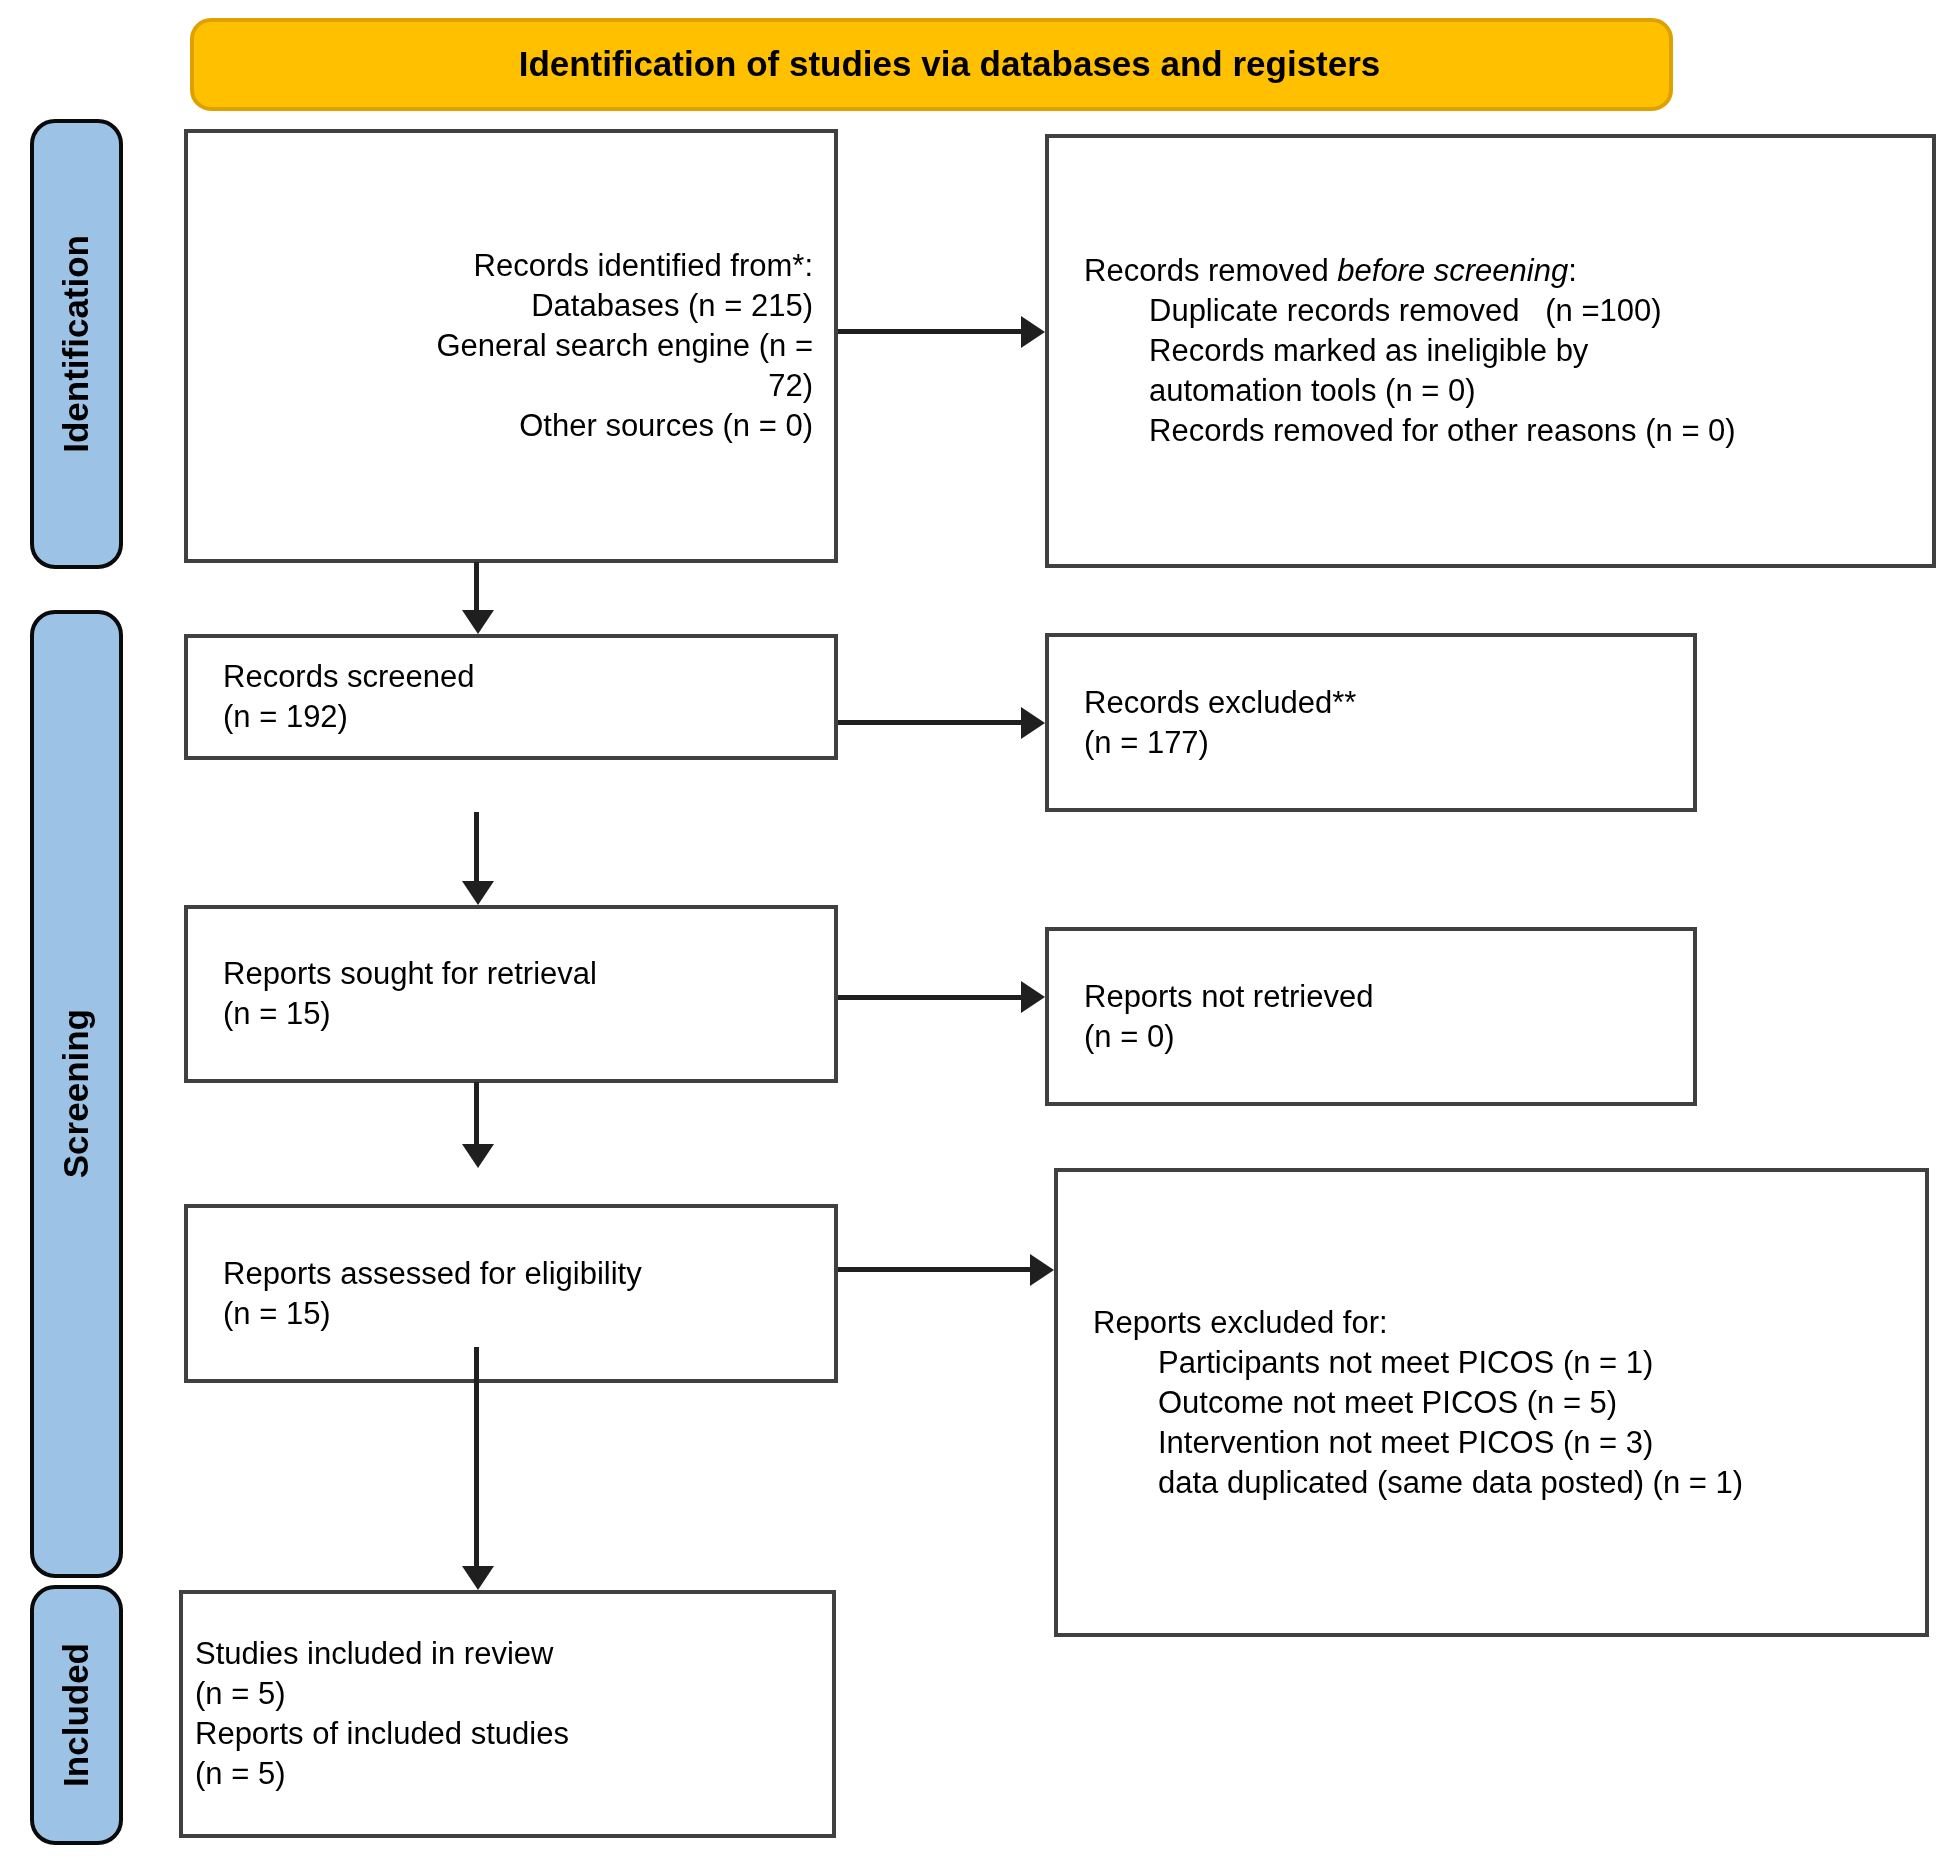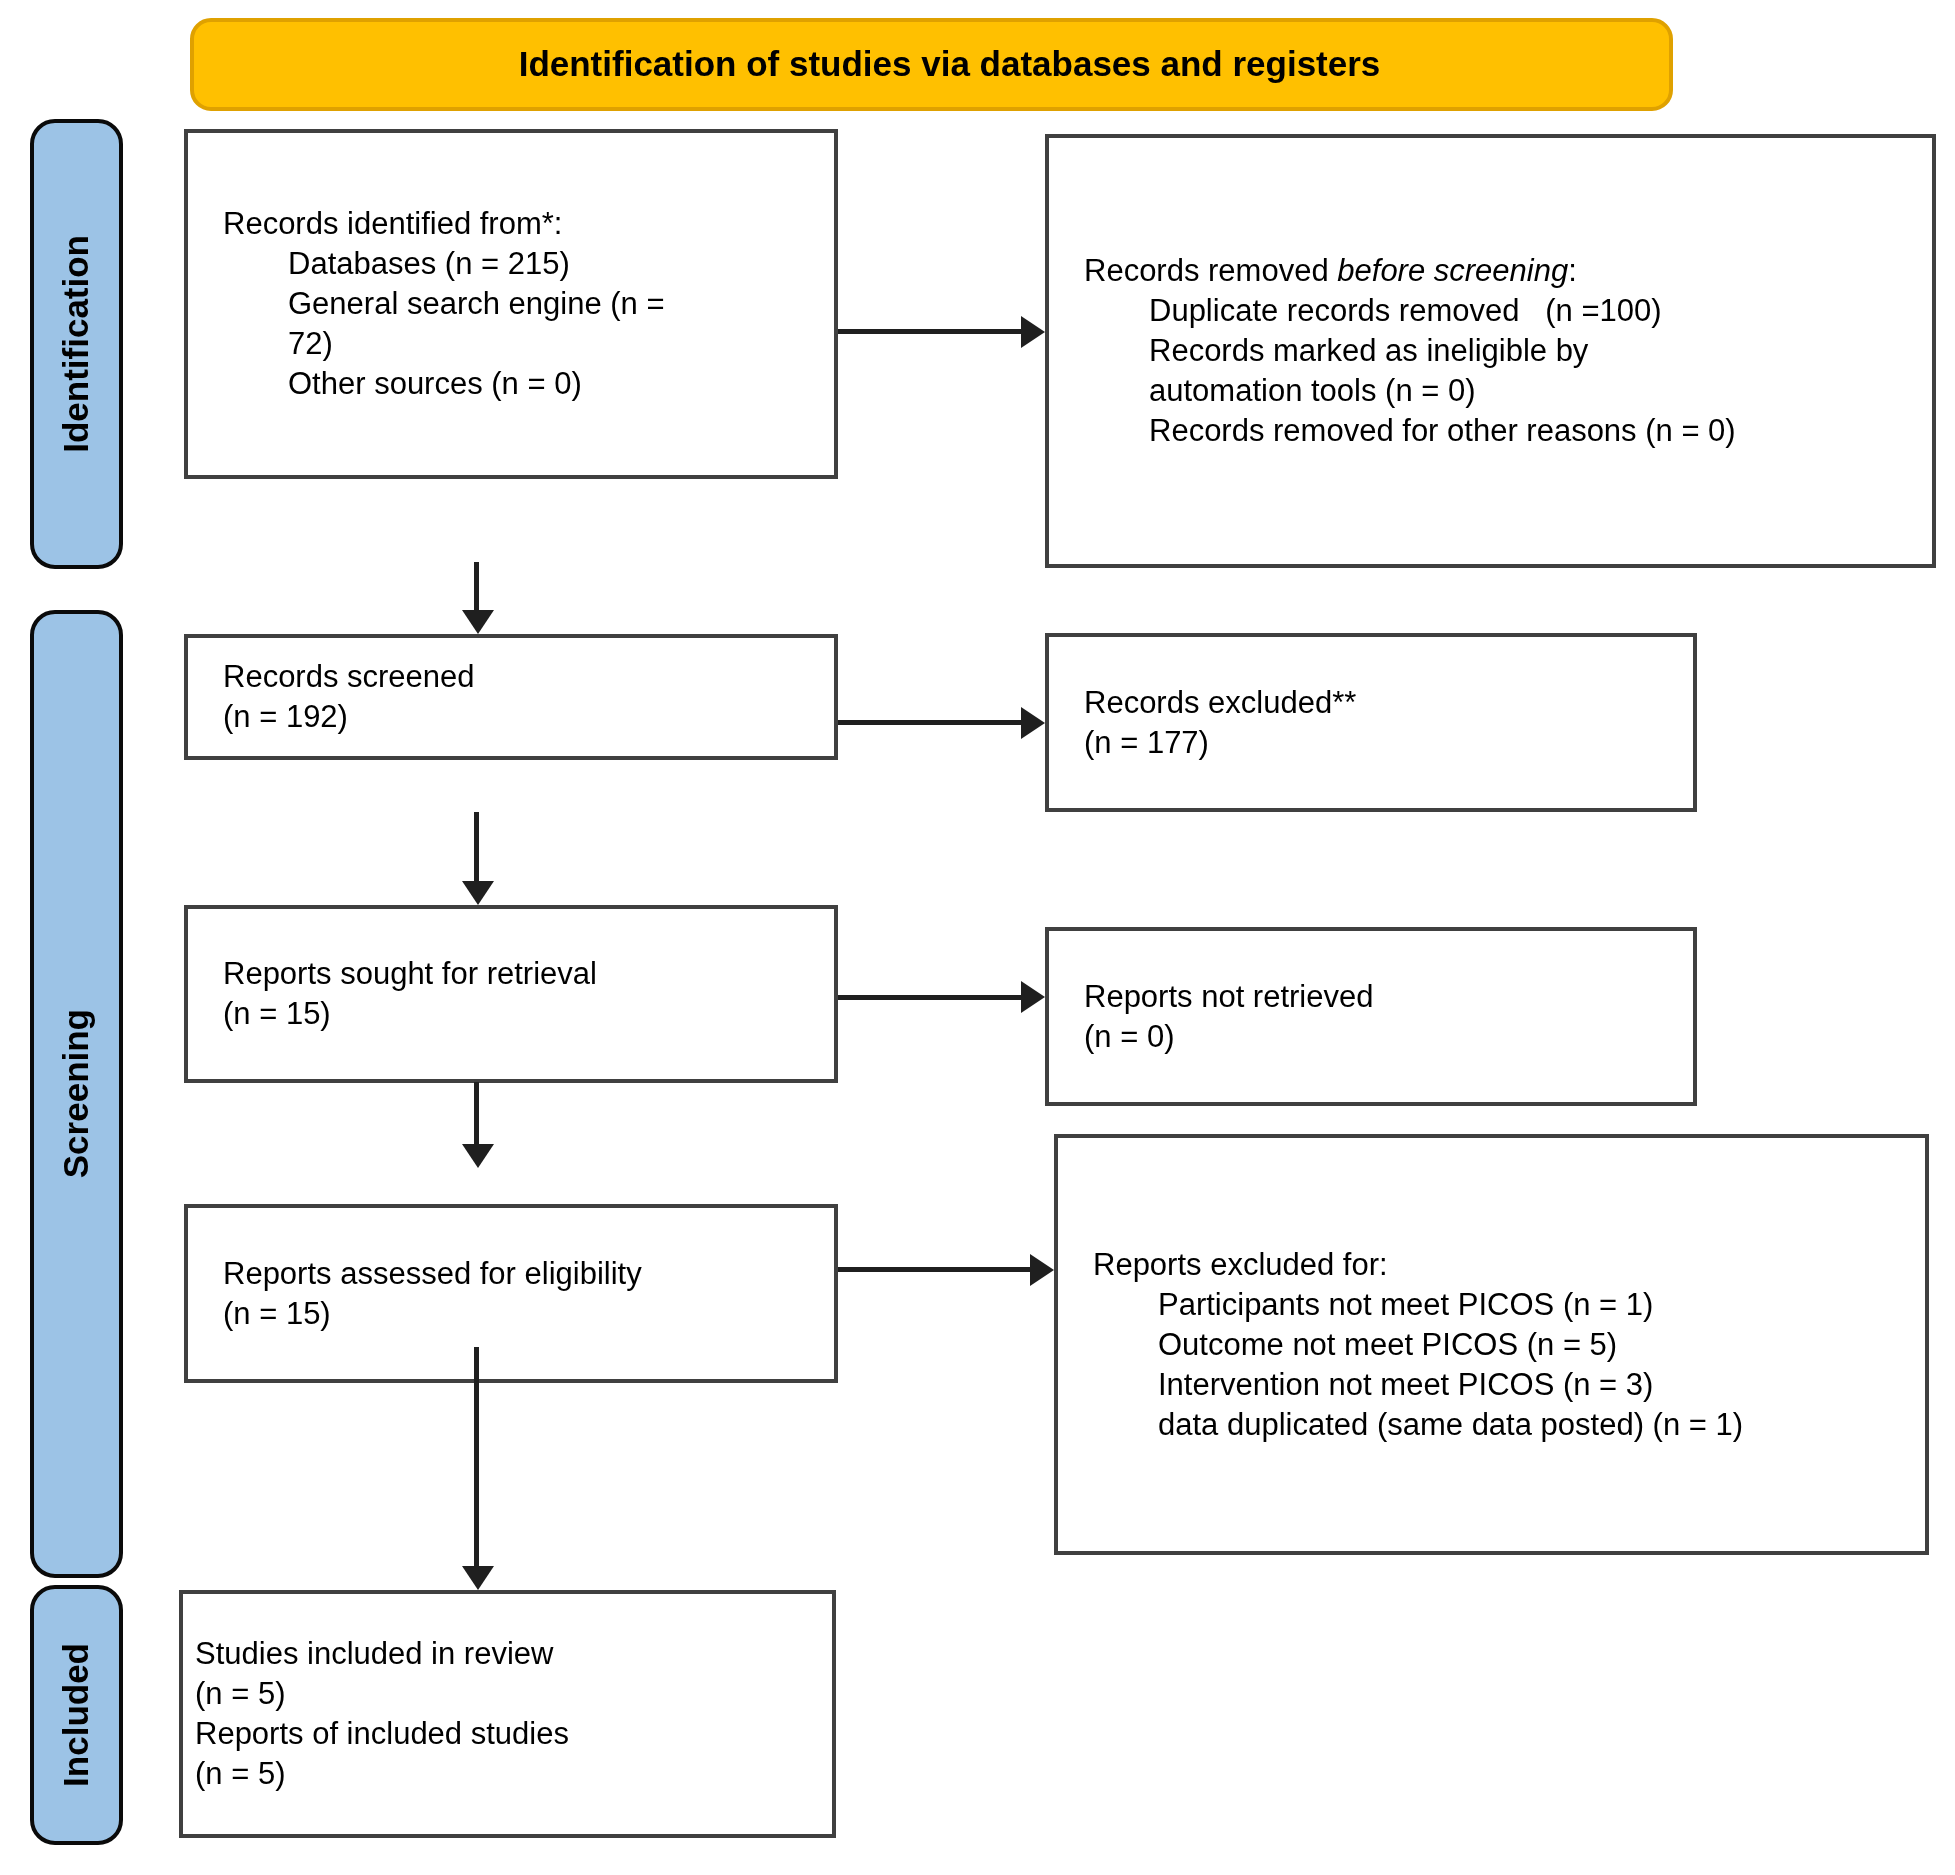--- a/index.html
+++ b/index.html
@@ -82,21 +82,21 @@
   <div class="stage" style="top:119px; height:450px;">
     <span class="vtext">Identification</span>
   </div>
   <div class="stage" style="top:610px; height:968px;">
     <span class="vtext">Screening</span>
   </div>
   <div class="stage" style="top:1585px; height:260px;">
     <span class="vtext">Included</span>
   </div>
 
-  <div class="box" style="left:184px; top:129px; width:654px; height:350px;">
+  <div class="box" style="left:184px; top:129px; width:654px; height:434px;text-align:right;">
     <div class="line">Records identified from*:</div>
     <div class="line indent">Databases (n = 215)</div>
     <div class="line indent">General search engine (n =</div>
     <div class="line indent">72)</div>
     <div class="line indent">Other sources (n = 0)</div>
   </div>
 
   <div class="box" style="left:1045px; top:134px; width:891px; height:434px;">
     <div class="line"><span>Records removed </span><span class="italic">before screening</span><span>:</span></div>
     <div class="line indent">Duplicate records removed&nbsp;&nbsp;&nbsp;(n =100)</div>
@@ -123,21 +123,21 @@
   <div class="box" style="left:1045px; top:910px; width:652px; height:179px;margin-top:17px;">
     <div class="line">Reports not retrieved</div>
     <div class="line">(n = 0)</div>
   </div>
 
   <div class="box" style="left:184px; top:1168px; width:654px; height:179px;margin-top:36px;">
     <div class="line">Reports assessed for eligibility</div>
     <div class="line">(n = 15)</div>
   </div>
 
-  <div class="box" style="left:1054px; top:1134px; width:875px; height:421px;">
+  <div class="box" style="left:1054px; top:1168px; width:875px; height:469px;">
     <div class="line">Reports excluded for:</div>
     <div class="line indent">Participants not meet PICOS (n = 1)</div>
     <div class="line indent">Outcome not meet PICOS (n = 5)</div>
     <div class="line indent">Intervention not meet PICOS (n = 3)</div>
     <div class="line indent">data duplicated (same data posted) (n = 1)</div>
   </div>
 
   <div class="box" style="left:179px; top:1590px; width:657px; height:248px;padding-left:12px;">
     <div class="line">Studies included in review</div>
     <div class="line">(n = 5)</div>

